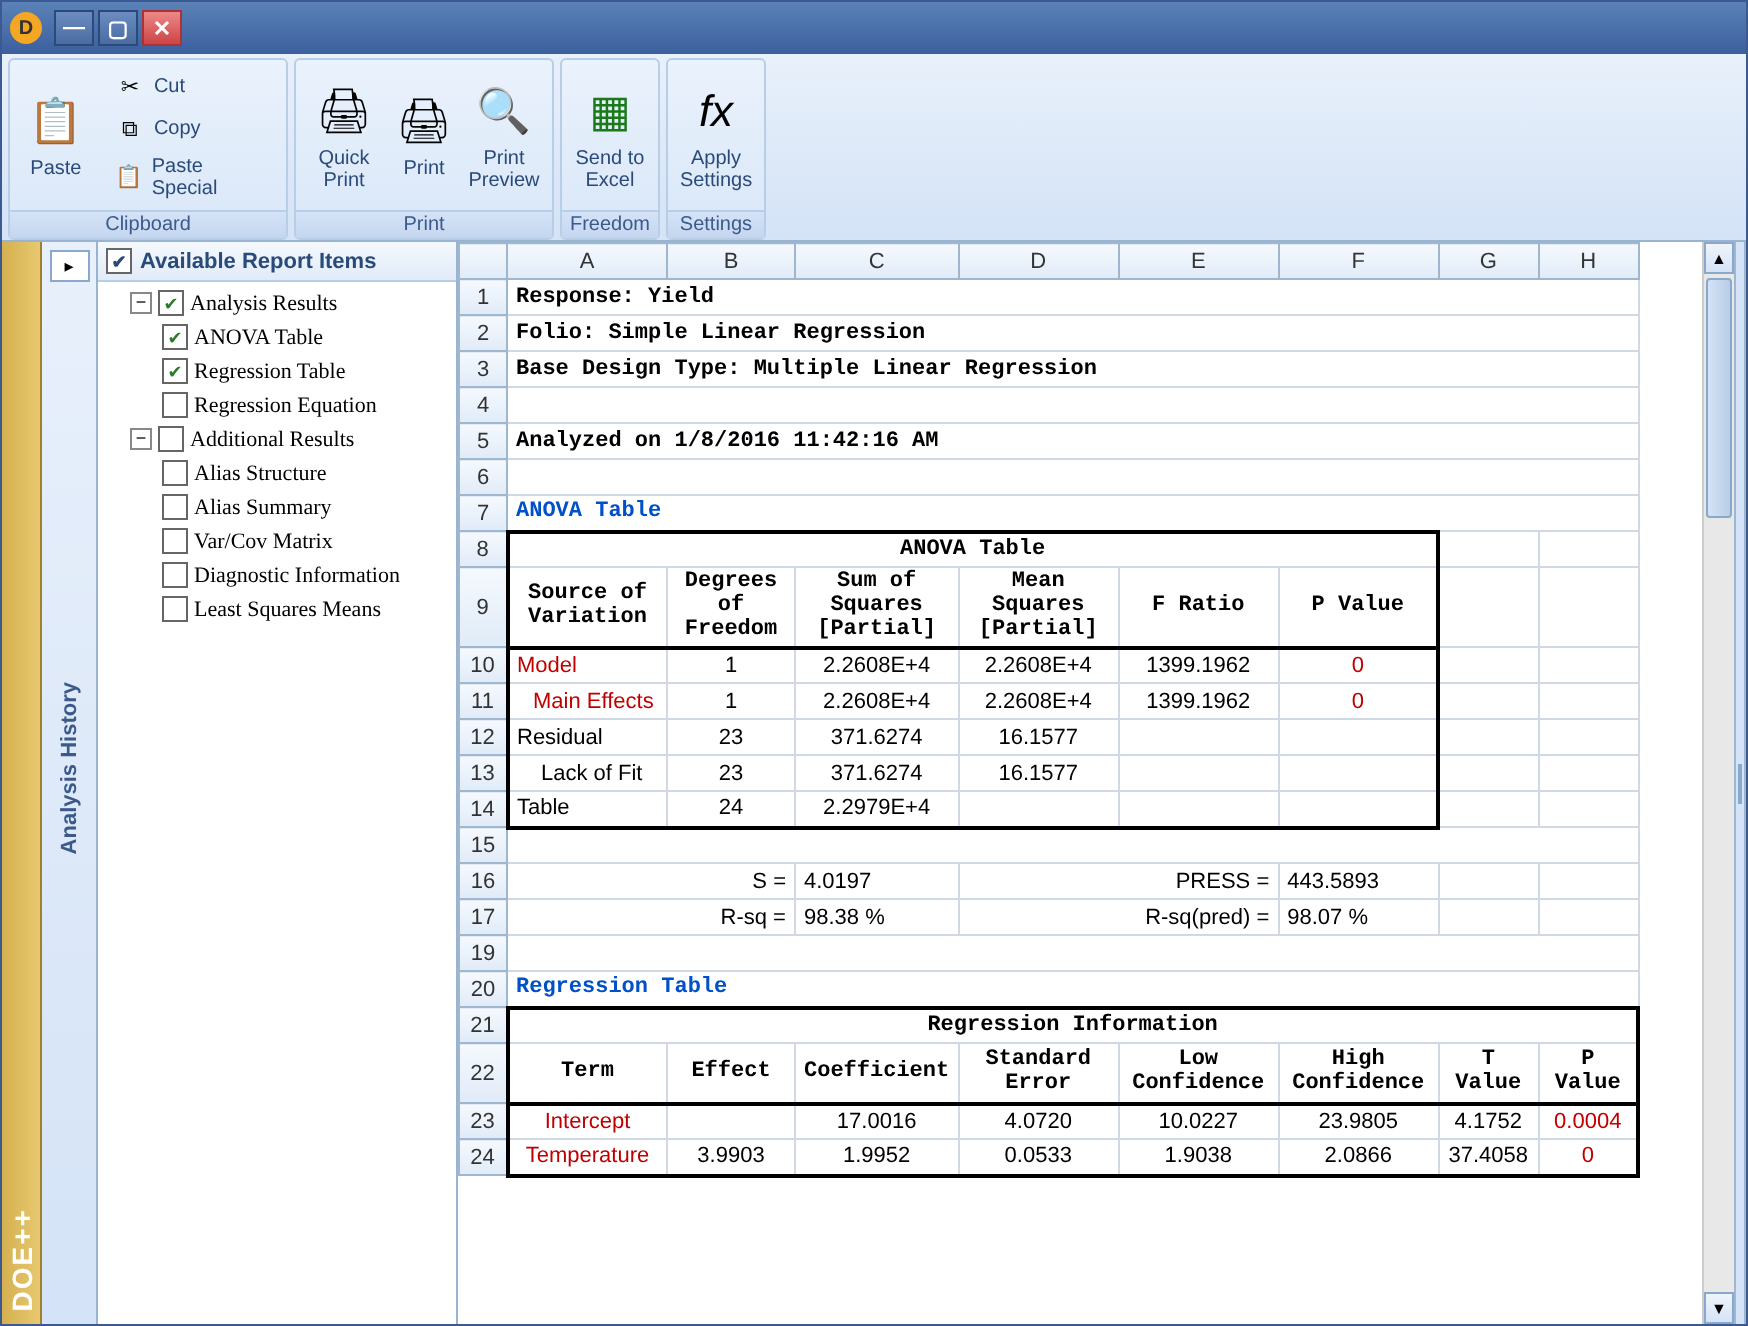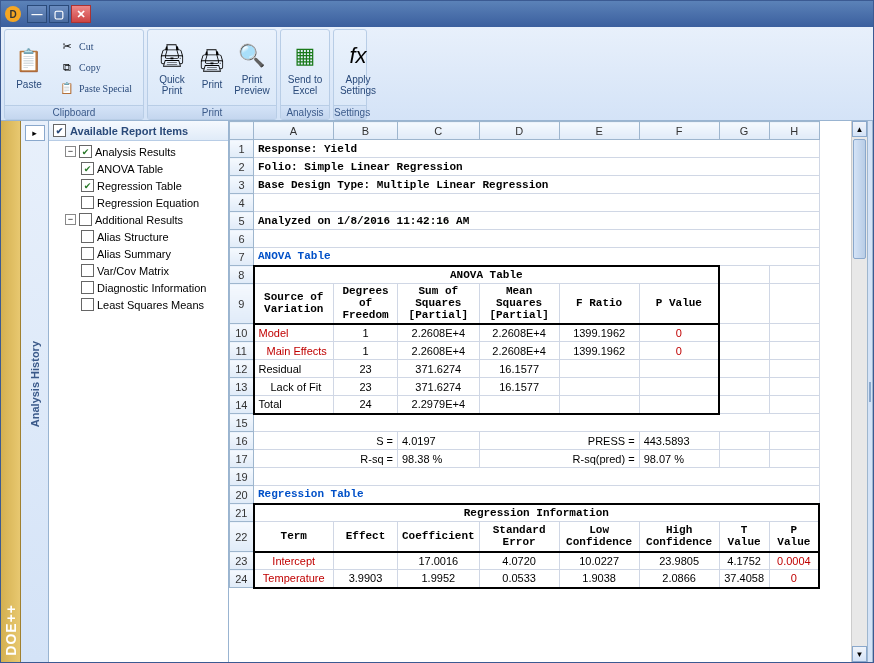--- a/index.html
+++ b/index.html
@@ -14,35 +14,35 @@
   .ribbon { height: 94px; background: linear-gradient(to bottom,#e8f0fb,#d4e3f7); border-bottom:1px solid #99b4d1; display:flex; padding:2px 3px 0;}
   .rgroup { border:1px solid #b8cde6; border-radius:3px; margin-right:3px; background:linear-gradient(to bottom,#eaf2fc,#d9e7f8); display:flex;flex-direction:column;}
   .rgroup-body { flex:1; display:flex; padding:2px;}
   .rgroup-label { text-align:center; font-size:10px; color:#3b5a8a; padding:1px 0; background:linear-gradient(to bottom,#d4e3f7,#c4d6ef); border-top:1px solid #b8cde6;}
   .bigbtn { width:44px; display:flex;flex-direction:column;align-items:center;justify-content:center;padding:2px 4px;cursor:pointer;border-radius:3px;}
   .bigbtn .ic { width:32px;height:32px;display:flex;align-items:center;justify-content:center;font-size:22px;}
   .bigbtn .lbl { font-size:10px;color:#2a4a7a;text-align:center;line-height:11px;margin-top:2px;}
   .smallbtns { display:flex;flex-direction:column;justify-content:center;padding:0 4px;gap:1px;}
   .smallbtn { display:flex;align-items:center;padding:2px 4px;cursor:pointer;border-radius:2px;gap:4px;}
   .smallbtn .ic{width:16px;height:16px;display:flex;align-items:center;justify-content:center;}
-  .smallbtn .lbl{font-size:10px;color:#2a4a7a;font-family:Liberation Serif, serif;}
+  .smallbtn .lbl{font-size:10px;color:#2a4a7a;}
   .content { flex:1; display:flex; overflow:hidden;}
   .leftstrip { width:20px; background:linear-gradient(to right,#d4b050,#e8c870); border-right:1px solid #a08030; display:flex;flex-direction:column;align-items:center;justify-content:flex-end;padding-bottom:6px;}
   .leftstrip .logo { writing-mode:vertical-rl; transform:rotate(180deg); color:#fff; font-weight:bold; font-size:14px; letter-spacing:1px;}
   .midstrip { width:28px; background:linear-gradient(to bottom,#e8f0fb,#d4e3f7); border-right:1px solid #99b4d1; display:flex;flex-direction:column;align-items:center;}
   .collapser { width:20px;height:16px;border:1px solid #8aa8cc;background:#fff;margin-top:4px;display:flex;align-items:center;justify-content:center;font-size:9px;cursor:pointer;}
   .midstrip .vlabel { writing-mode:vertical-rl; transform:rotate(180deg); color:#3b5a8a; font-weight:bold; font-size:11px; margin-top:200px;}
   .treepane { width:180px; background:#fff; border-right:1px solid #99b4d1; overflow:auto;}
   .treehdr { background:linear-gradient(to bottom,#f5f9fe,#e0ebf8); border-bottom:1px solid #b8cde6; padding:3px 4px; font-weight:bold; color:#2a4a7a; display:flex;align-items:center;gap:4px;}
   .treehdr .chk{width:13px;height:13px;border:1px solid #666;background:#fff;display:flex;align-items:center;justify-content:center;font-size:9px;}
   .tree { padding:2px 0;}
   .tnode { display:flex;align-items:center;padding:2px 2px;cursor:pointer;gap:3px;}
   .tnode .exp{width:11px;height:11px;border:1px solid #888;background:#fff;display:flex;align-items:center;justify-content:center;font-size:9px;line-height:1;}
   .tnode .chk{width:13px;height:13px;border:1px solid #666;background:#fff;display:flex;align-items:center;justify-content:center;font-size:9px;color:#2a7a2a;}
-  .tnode .lbl{font-size:11px;color:#000;}
+  .tnode .lbl{font-size:11px;color:#000;font-family:Liberation Serif, serif;}
   .indent1{padding-left:16px;}
   .indent2{padding-left:32px;}
   .sheet { flex:1; background:#fff; overflow:auto; position:relative;}
   .sheettbl { border-collapse:collapse; }
   .sheettbl td, .sheettbl th { border:1px solid #d0d7e5; height:18px; }
   .colhdr { background:linear-gradient(to bottom,#f5f9fe,#e0ebf8); text-align:center; font-weight:normal; color:#333; font-size:11px; border:1px solid #9eb6ce !important;}
   .rowhdr { background:linear-gradient(to bottom,#f5f9fe,#e0ebf8); text-align:center; font-weight:normal; color:#333; font-size:11px; width:24px; border:1px solid #9eb6ce !important;}
   .corner { background:linear-gradient(to bottom,#f5f9fe,#e0ebf8); border:1px solid #9eb6ce !important; width:24px;}
   .cell { padding:1px 4px; font-size:11px; color:#000; }
   .bold{font-weight:bold;font-family:Liberation Mono, monospace;}
@@ -118,23 +118,23 @@
       <div class="rgroup-label">Print</div>
     </div>
     <div class="rgroup" style="width:50px;">
       <div class="rgroup-body">
         <div class="bigbtn">
             <span class="ic" style="color:#1a7a1a;">▦</span>
             <span class="lbl" style="white-space:pre;">Send to
 Excel</span>
           </div>
       </div>
-      <div class="rgroup-label">Analysis</div>
-    </div>
-    <div class="rgroup" style="width:34px;">
+      <div class="rgroup-label">Freedom</div>
+    </div>
+    <div class="rgroup" style="width:50px;">
       <div class="rgroup-body">
         <div class="bigbtn">
             <span class="ic" style="font-style:italic;">fx</span>
             <span class="lbl" style="white-space:pre;">Apply
 Settings</span>
           </div>
       </div>
       <div class="rgroup-label">Settings</div>
     </div>
   </div>
@@ -297,21 +297,21 @@
           <td class="cell center">23</td>
           <td class="cell center">371.6274</td>
           <td class="cell center">16.1577</td>
           <td class="cell"></td>
           <td class="cell bright"></td>
           <td class="cell"></td>
                 <td class="cell"></td>
         </tr>
         <tr>
                 <td class="rowhdr">14</td>
-          <td class="cell bleft bbot">Total</td>
+          <td class="cell bleft bbot">Table</td>
           <td class="cell center bbot">24</td>
           <td class="cell center bbot">2.2979E+4</td>
           <td class="cell bbot"></td>
           <td class="cell bbot"></td>
           <td class="cell bright bbot"></td>
           <td class="cell"></td>
                 <td class="cell"></td>
         </tr>
         <tr>
                 <td class="rowhdr">15</td>

